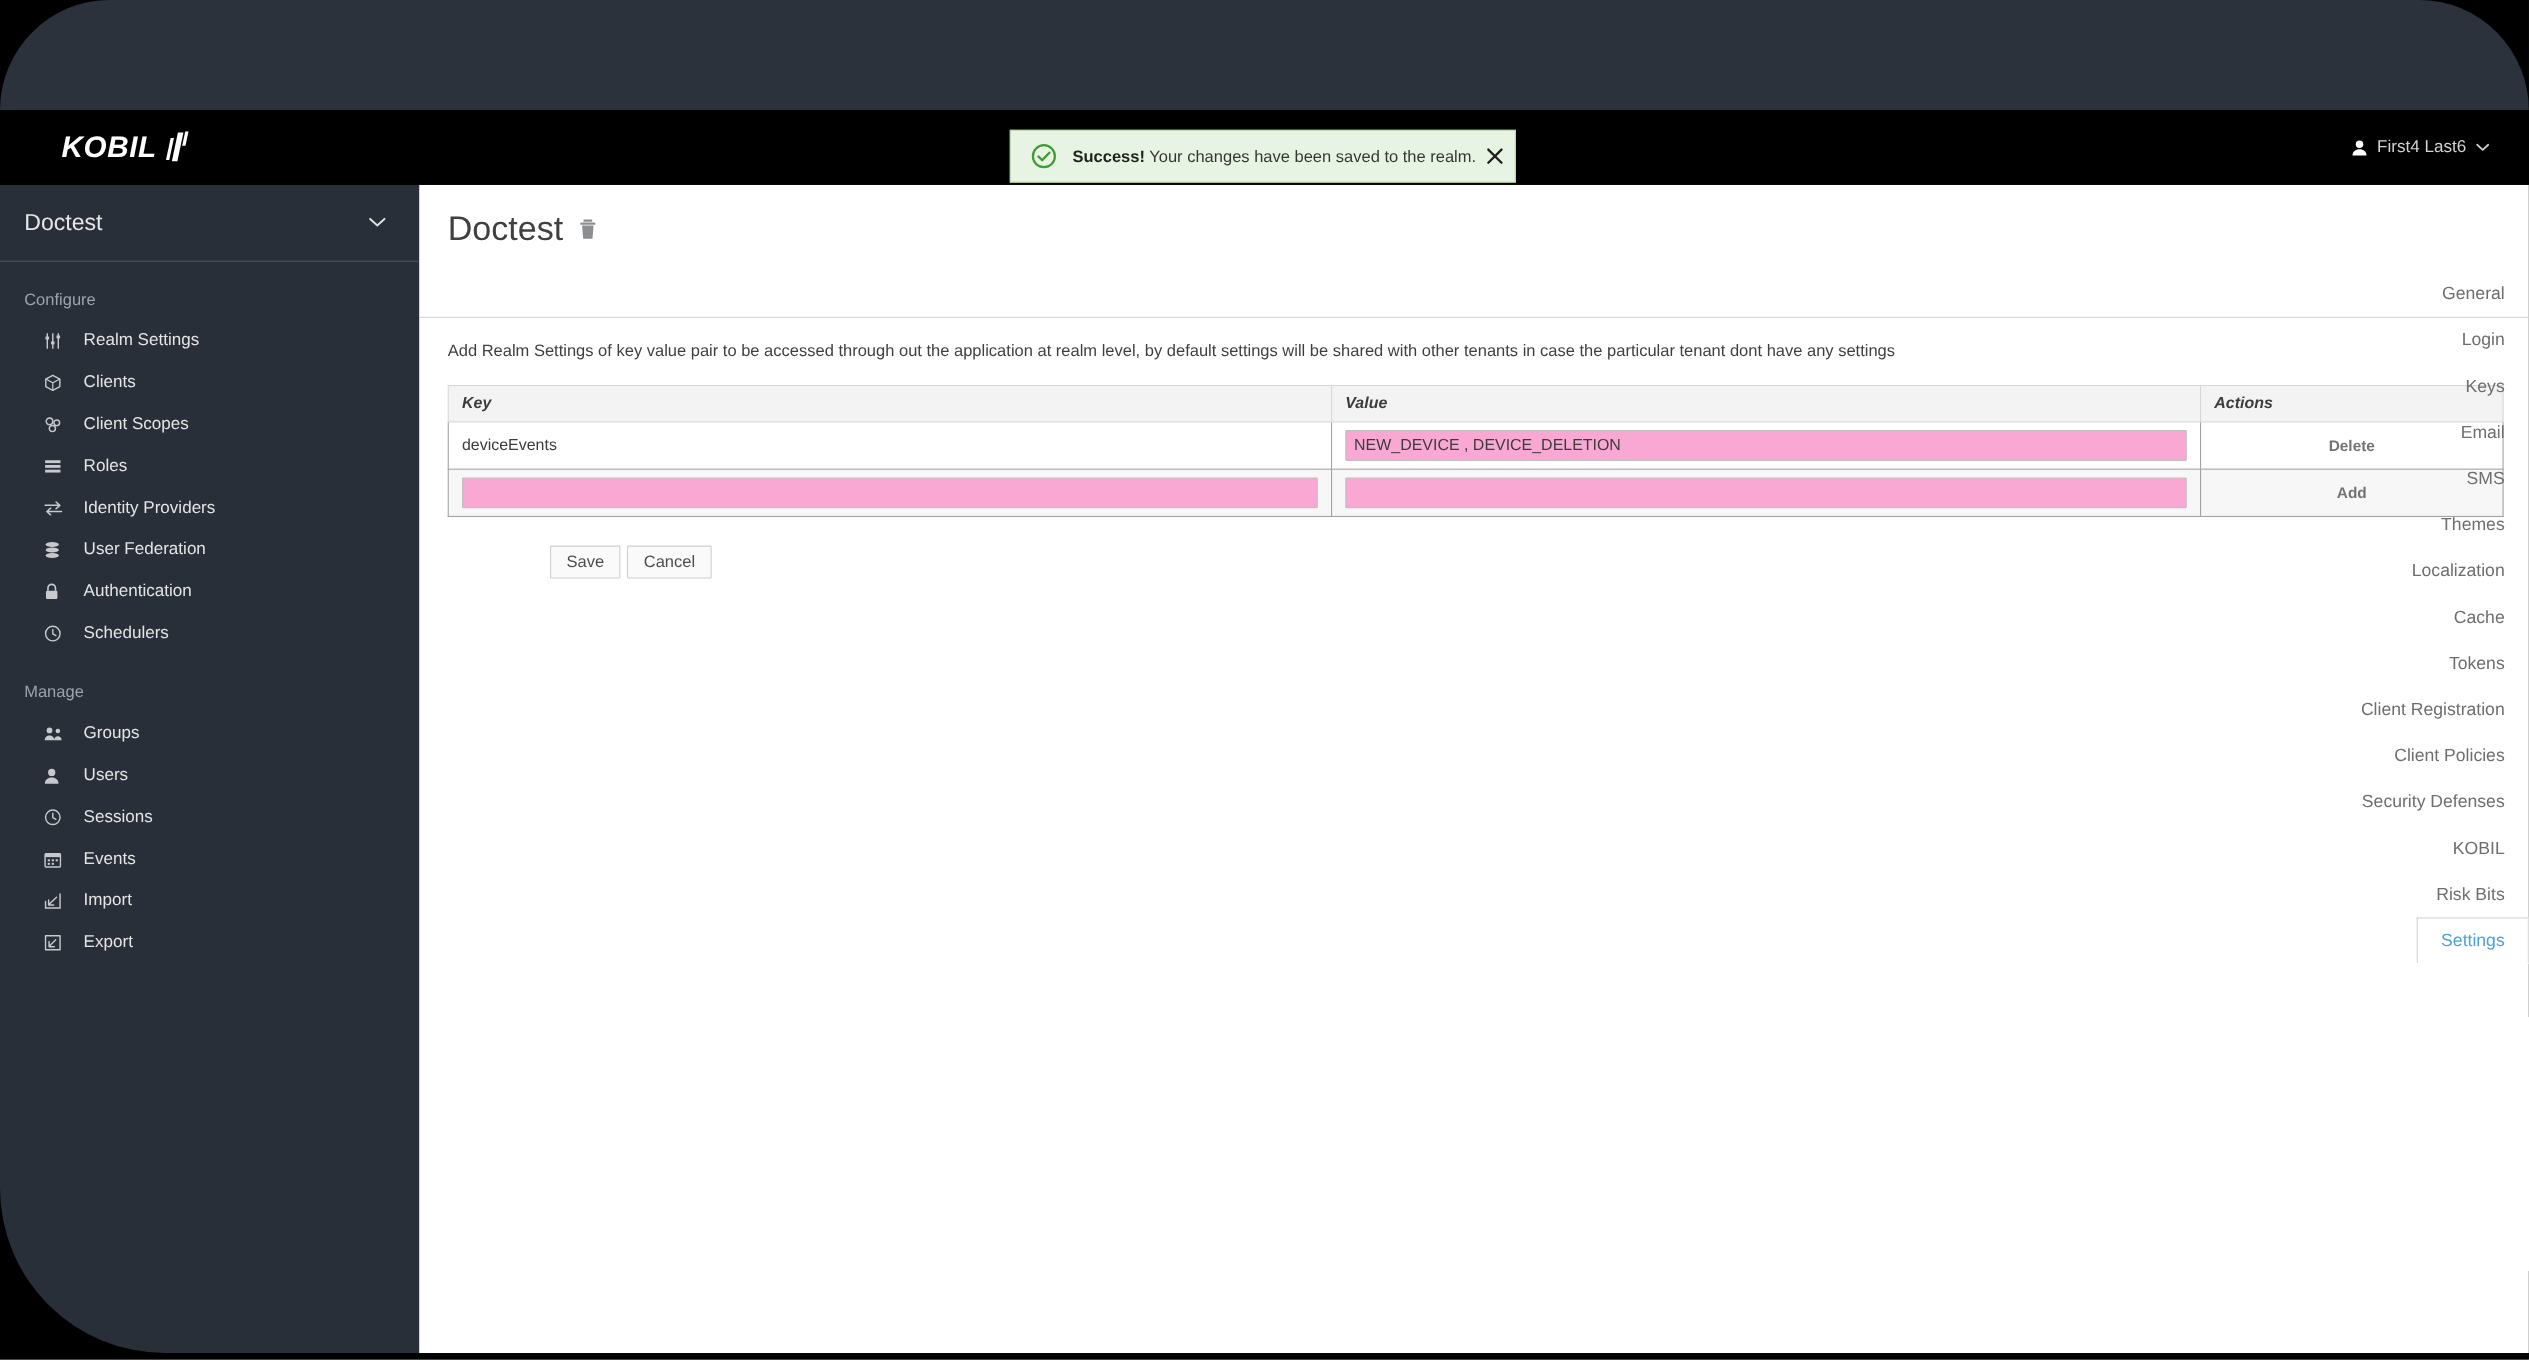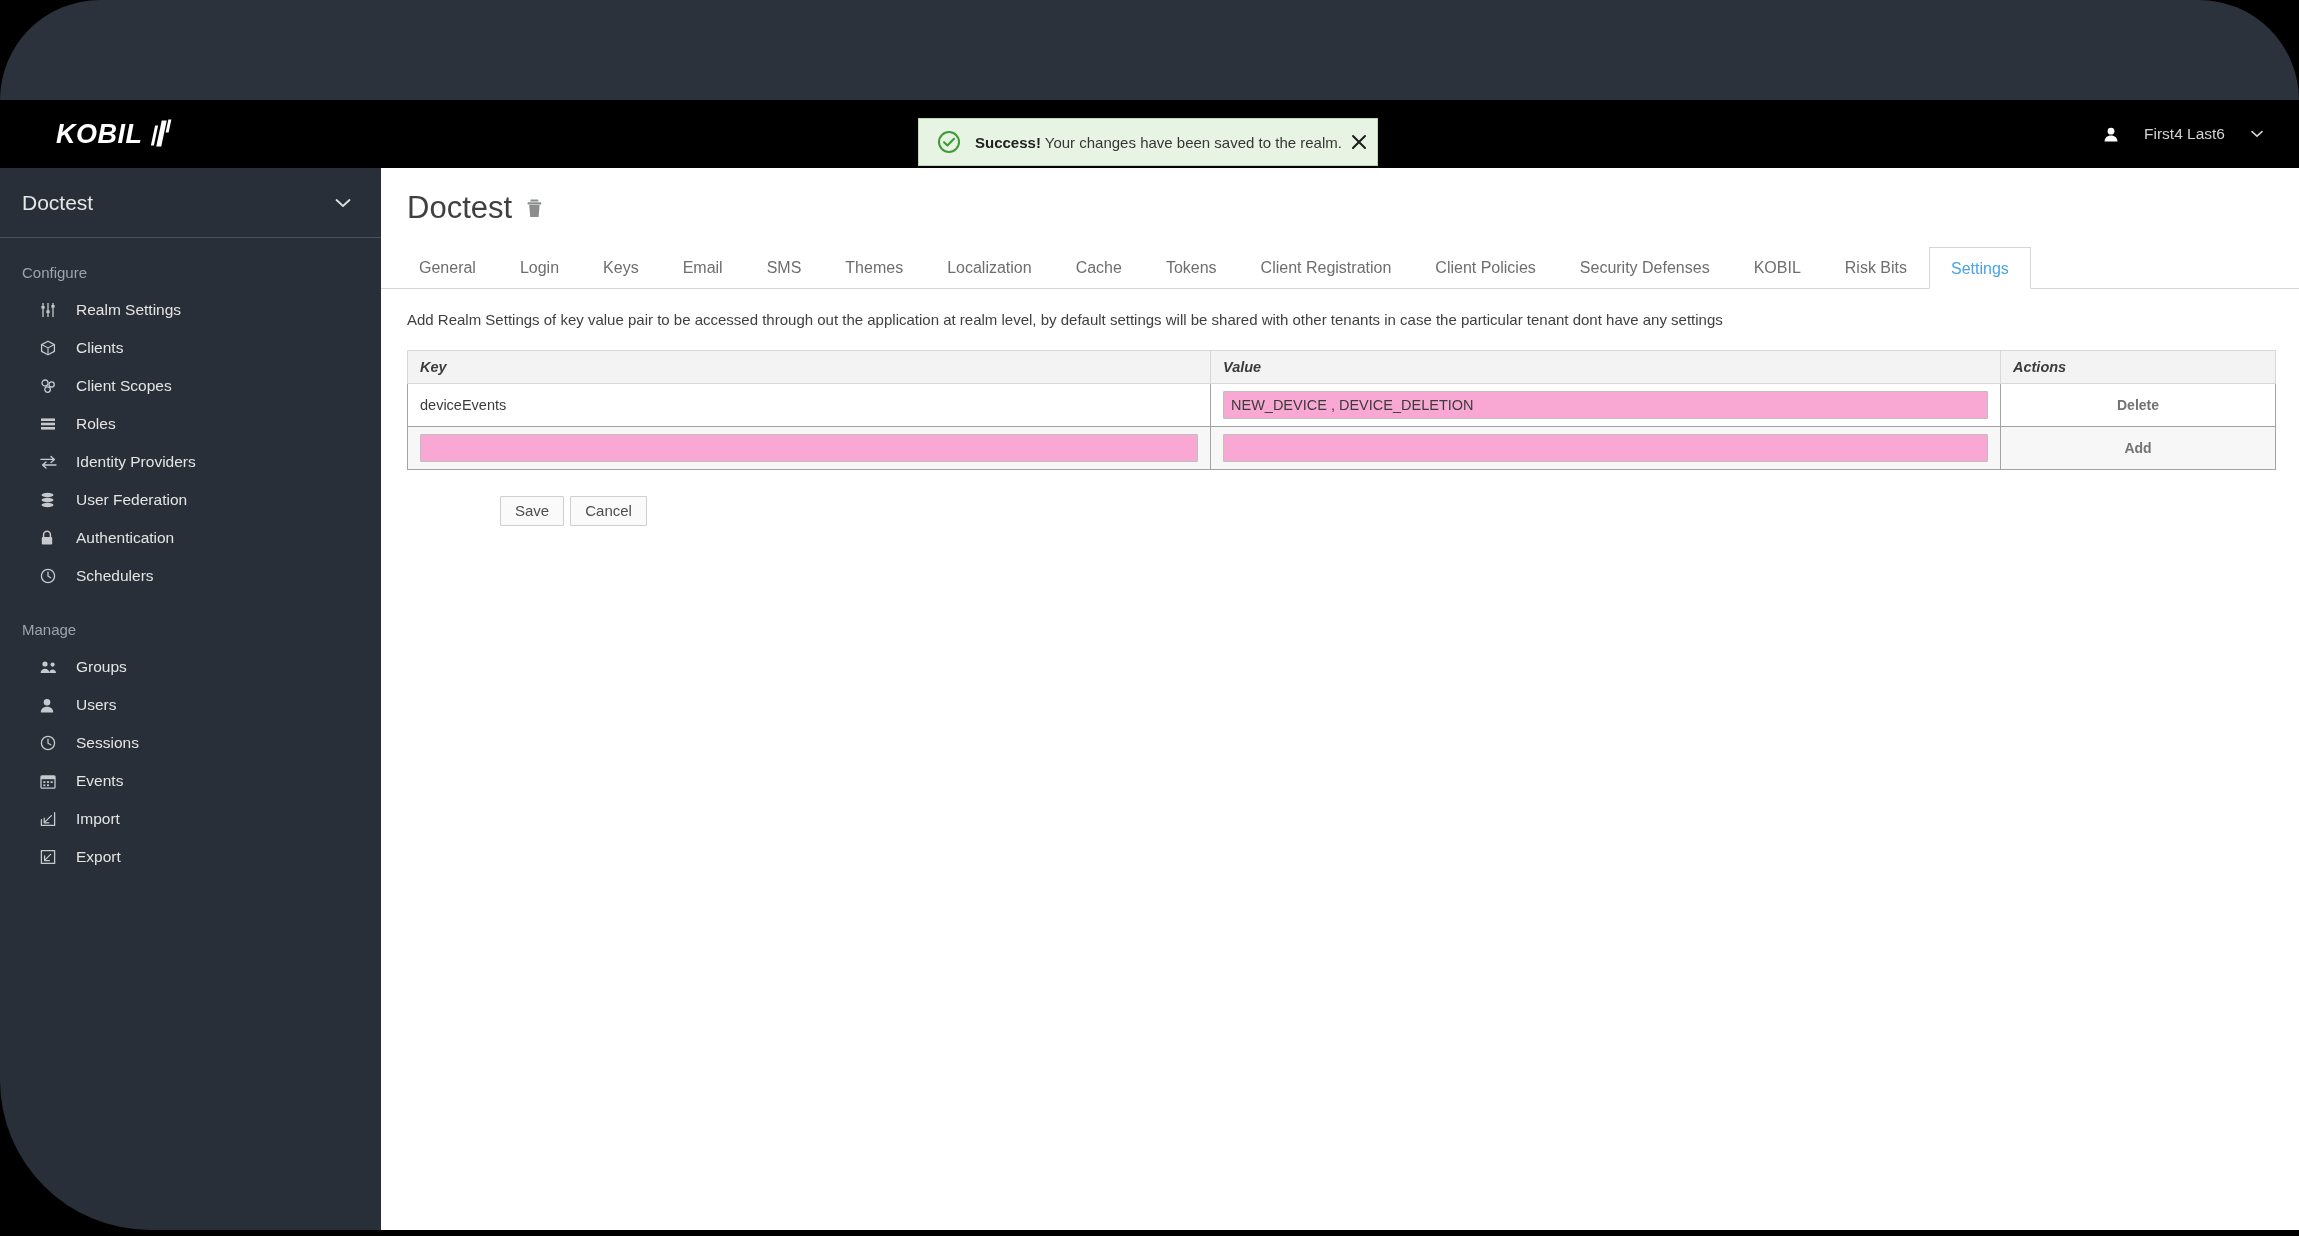--- a/index.html
+++ b/index.html
@@ -75,21 +75,21 @@
   .bm2 { width: 5px; height: 26px; margin-top: 1px; }
   .bm3 { width: 3px; height: 13px; margin-top: 0px; }
 
   #user-menu {
     position: absolute;
     right: 36px;
     top: 50%;
     transform: translateY(-50%);
     display: flex;
     align-items: center;
-    gap: 26px;
+    gap: 9px;
     color: #d2d2d2;
     font-size: 15.5px;
     cursor: pointer;
   }
   #user-menu svg { display: block; }
 
   
   #success-alert {
     position: absolute;
     left: 918px;
@@ -201,20 +201,21 @@
 
   
   #tab-bar {
     margin-top: 20px;
     padding-left: 16px;
     display: flex;
     align-items: flex-end;
     border-bottom: 1px solid #d5d5d5;
     height: 43px;
     box-sizing: border-box;
+    flex-direction: column;
   }
   .tab {
     padding: 0 21px;
     height: 42px;
     line-height: 42px;
     font-size: 16px;
     color: #6e6e6e;
     cursor: pointer;
     box-sizing: border-box;
     white-space: nowrap;

